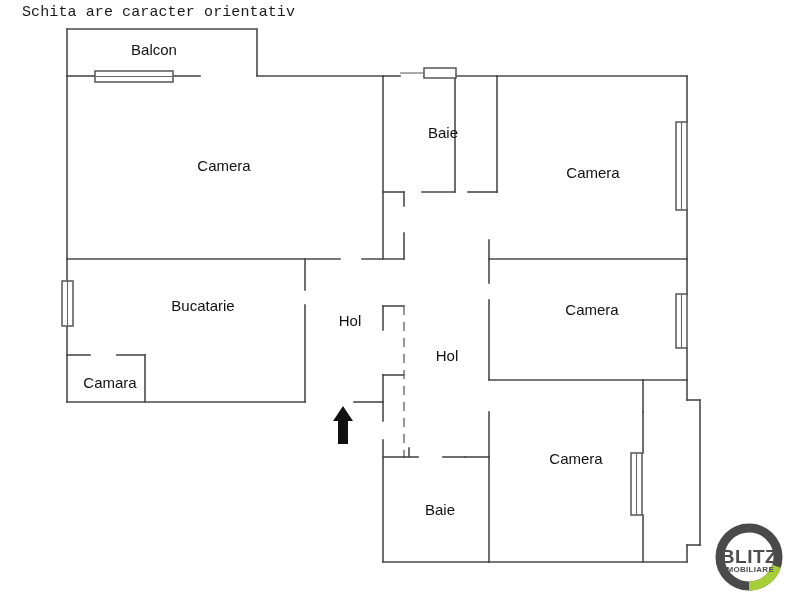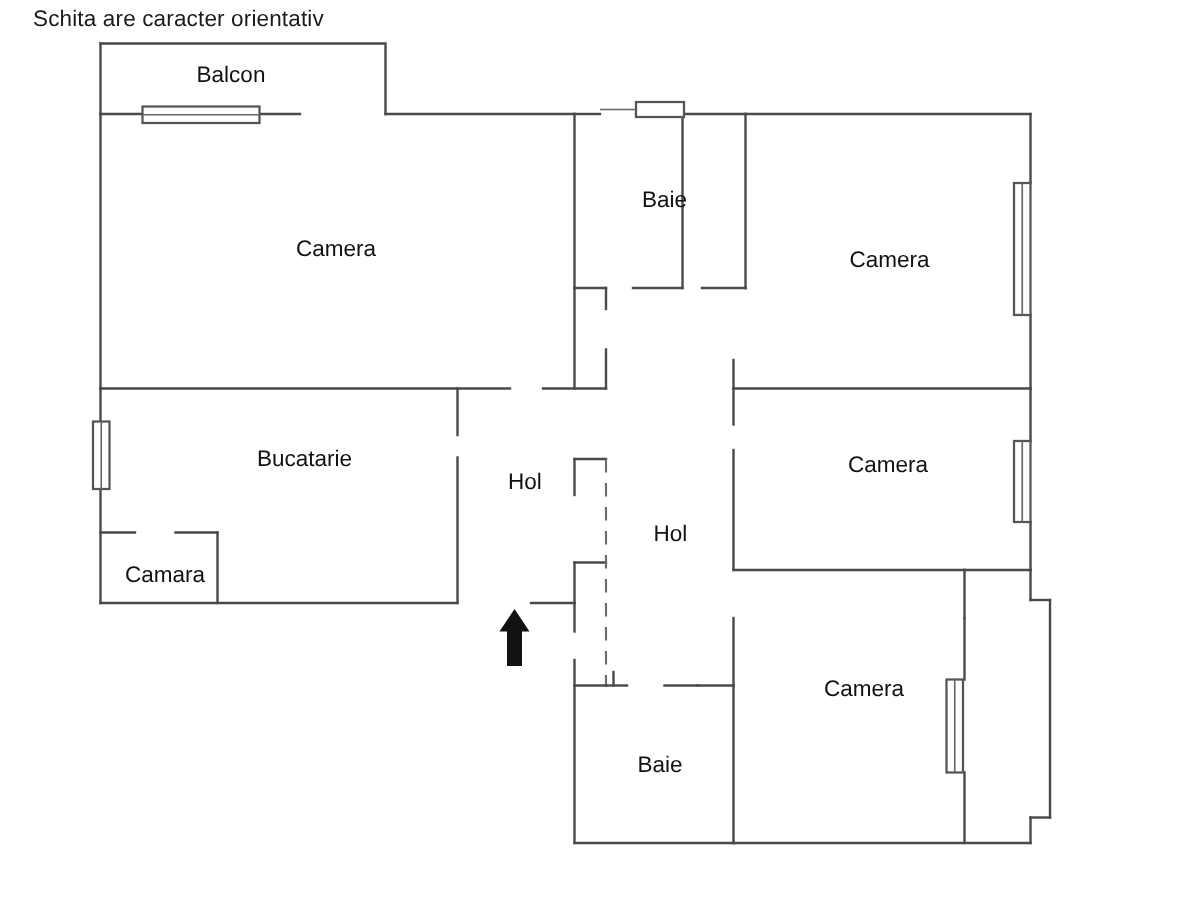--- a/index.html
+++ b/index.html
@@ -17,21 +17,21 @@
     height: 600px;
     background: #ffffff;
     overflow: hidden;
   }
   #plan-title {
     position: absolute;
     left: 22px;
     top: 4px;
     font-size: 15px;
     color: #1a1a1a;
-    font-family: Liberation Sans, sans-serif;
+    font-family: Liberation Mono, monospace;
     letter-spacing: 0.1px;
     white-space: nowrap;
     text-align: center;
   }
   #plan-svg {
     position: absolute;
     left: 0;
     top: 0;
   }
   .room-label {
@@ -219,14 +219,22 @@
     <text class="room-label" x="350" y="322">Hol</text>
     <text class="room-label" x="447" y="357">Hol</text>
     <text class="room-label" x="443" y="134">Baie</text>
     <text class="room-label" x="440" y="511">Baie</text>
     <text class="room-label" x="593" y="174">Camera</text>
     <text class="room-label" x="592" y="311">Camera</text>
     <text class="room-label" x="576" y="460">Camera</text>
 
   </svg>
 
+  <div id="logo" style="left:712px; top:520px;">
+    <svg width="74" height="74" viewBox="0 0 74 74">
+      <circle cx="37" cy="37" r="29" fill="none" stroke="#4a4a4a" stroke-width="9"></circle>
+      <path d="M 37 66 A 29 29 0 0 0 64.5 46.3" fill="none" stroke="#a6ce39" stroke-width="9" stroke-linecap="butt"></path>
+      <text x="37" y="38" text-anchor="middle" dominant-baseline="middle" font-family="Liberation Sans, sans-serif" font-size="19" font-weight="bold" fill="#4d4d4d" letter-spacing="0.5">BLITZ</text>
+      <text x="37" y="50" text-anchor="middle" dominant-baseline="middle" font-family="Liberation Sans, sans-serif" font-size="8" font-weight="bold" fill="#4d4d4d" letter-spacing="0.3">IMOBILIARE</text>
+    </svg>
+  </div>
 
 </div>
 
 </body></html>

